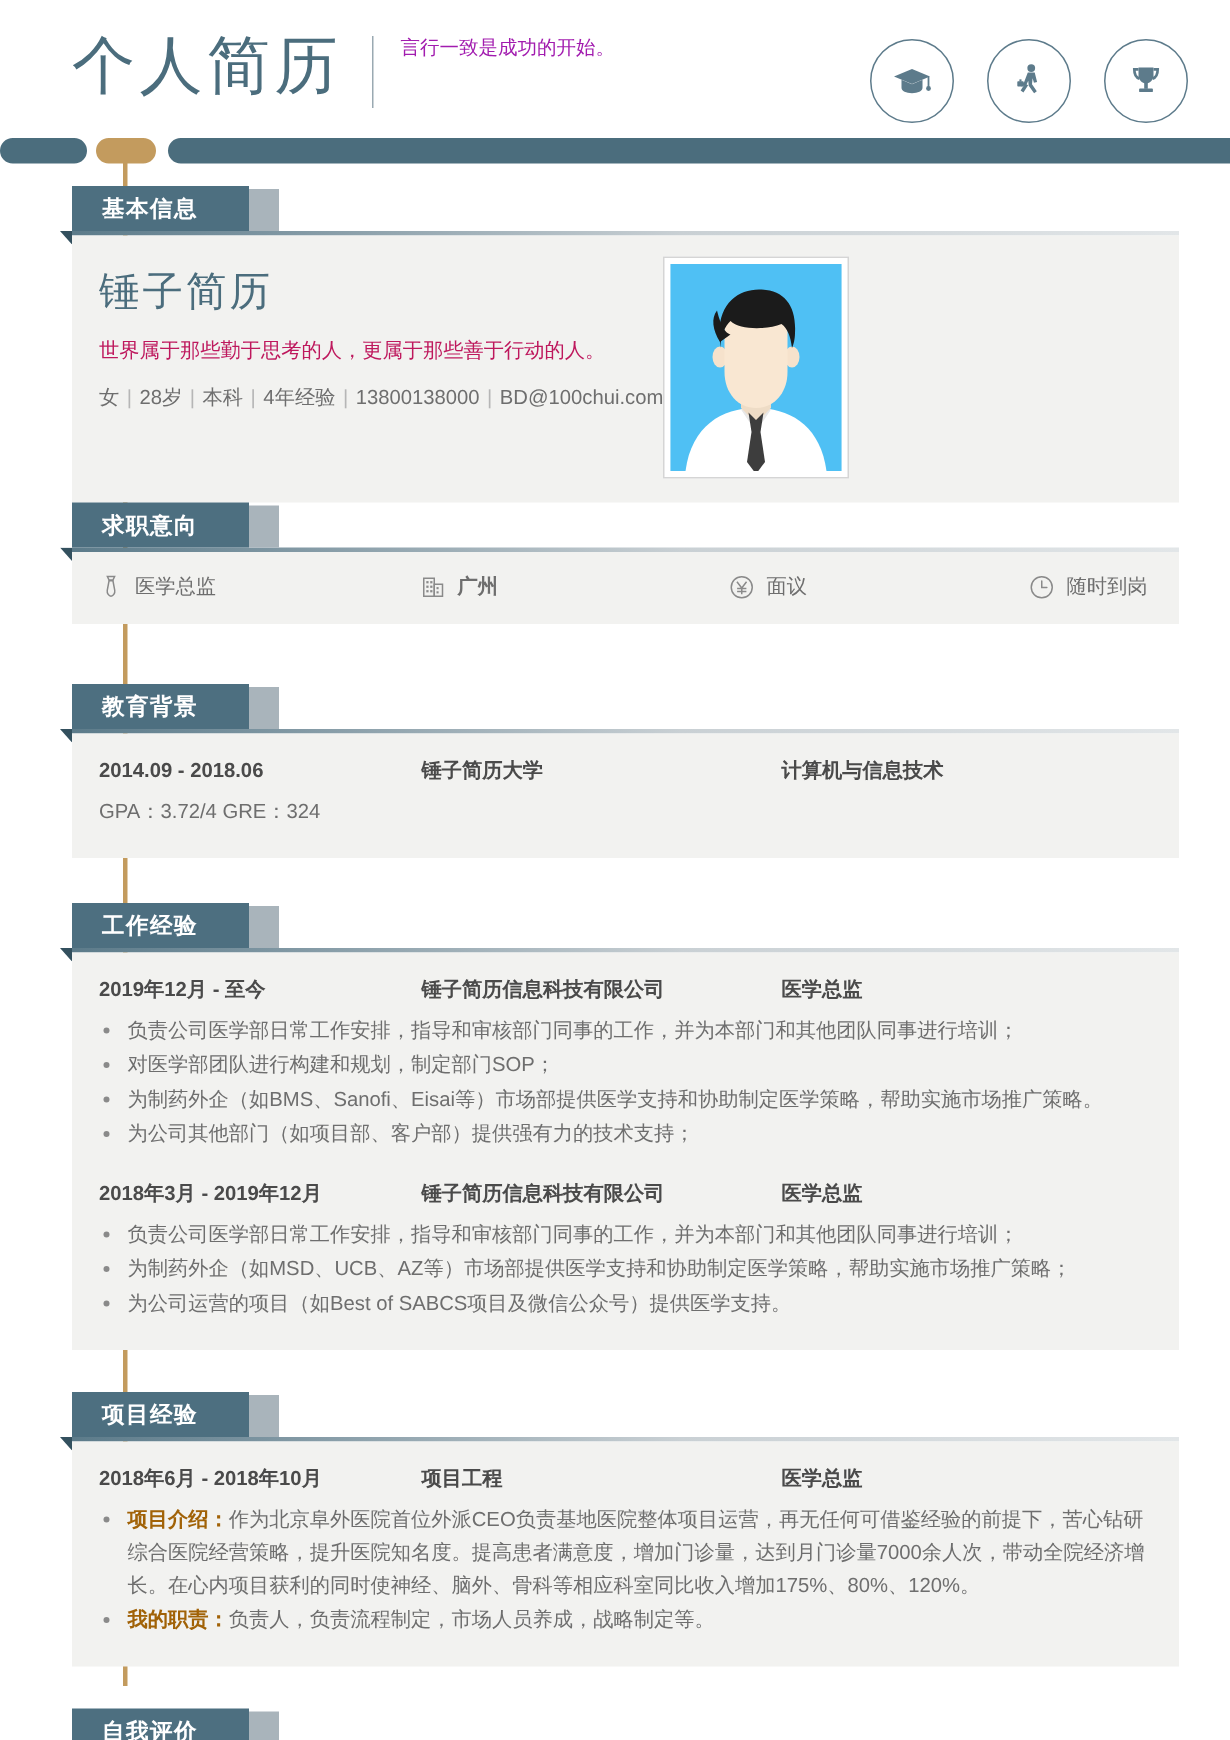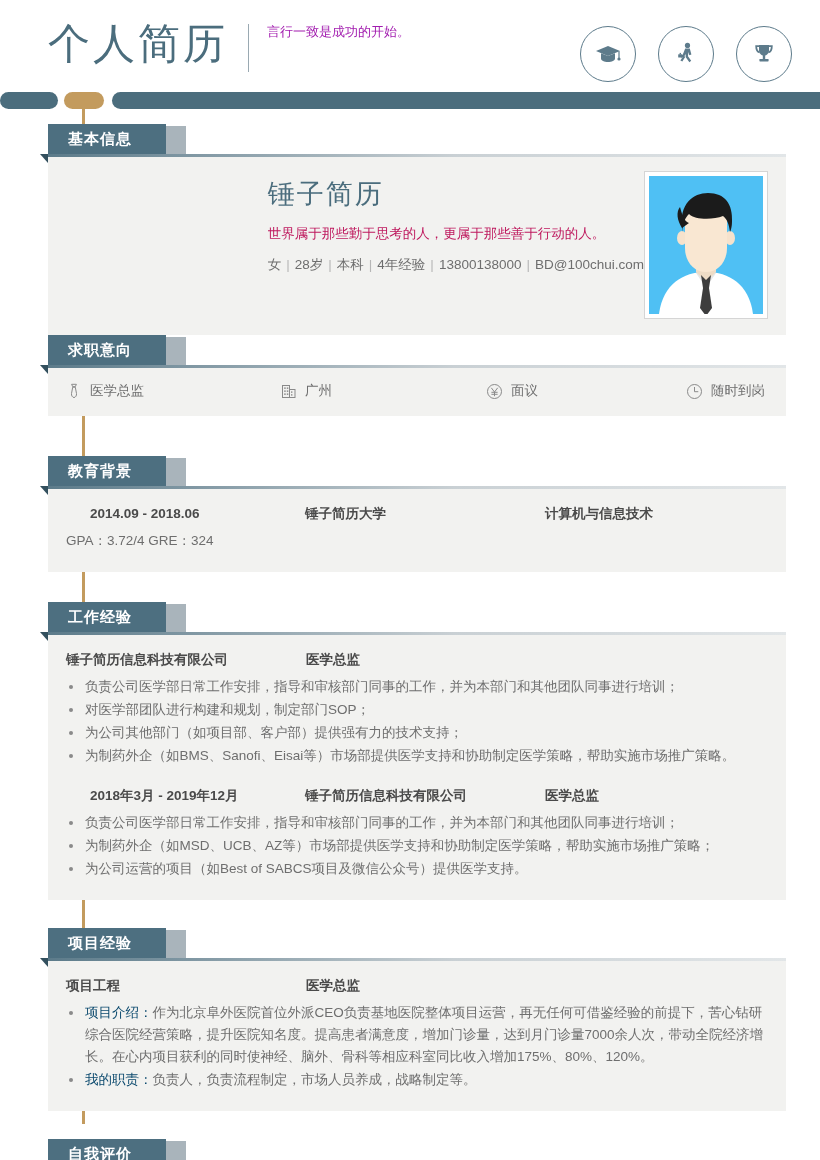--- a/index.html
+++ b/index.html
@@ -177,21 +177,21 @@
   }
   .sec-body {
     background: #f2f2f0;
     padding: 14px 18px 16px 18px;
     position: relative;
   }
 
   
   .basic-wrap {
     display: flex;
-    justify-content: flex-end;
+    justify-content: flex-start;
     align-items: flex-start;
   }
   .basic-left { padding-top: 4px; }
   .person-name {
     font-size: 27px;
     color: #4b6d7d;
     line-height: 38px;
     letter-spacing: 2px;
     margin-bottom: 10px;
   }
@@ -248,21 +248,21 @@
   .entry { margin-bottom: 4px; }
   .entry + .entry { margin-top: 18px; }
   .entry-head {
     display: flex;
     font-size: 13.5px;
     font-weight: bold;
     color: #4a4a4a;
     line-height: 22px;
     margin-bottom: 5px;
   }
-  .col-date { width: 215px; flex: none; margin-left: 24px; }
+  .col-date { width: 215px; flex: none; }
   .col-org  { width: 240px; flex: none; }
   .col-role { flex: 1; }
   .entry-sub {
     font-size: 13.5px;
     color: #6e6e6e;
     line-height: 22px;
   }
   ul.bullets {
     margin: 0;
     padding: 0;
@@ -280,22 +280,22 @@
     content: "";
     position: absolute;
     left: 3px;
     top: 9px;
     width: 4px;
     height: 4px;
     border-radius: 50%;
     background: #8a8a8a;
   }
   ul.bullets li b {
-    color: #0c4a6e;
-    font-weight: normal;
+    color: #a16207;
+    font-weight: bold;
     text-align: center;
   }
 </style>
 </head>
 <body>
 
 <div class="header">
   <div class="header-title-wrap">
     <div class="main-title">个人简历</div>
     <div class="title-divider"></div>
@@ -399,21 +399,21 @@
   <div class="sec-rule"></div>
   <div class="sec-body">
     <div class="intent-row">
       <div class="intent-cell" style="width:215px;">
         <svg width="16" height="17" viewBox="0 0 16 17">
           <path d="M5.6 1.3 h4.8 l-1.1 2.4 h-2.6 Z" fill="none" stroke="#8a8a8a" stroke-width="1"></path>
           <path d="M6.7 4.2 h2.6 l1.2 6.4 c0.3 2 -1.1 3.9 -2.5 3.9 s-2.8 -1.9 -2.5 -3.9 Z" fill="none" stroke="#8a8a8a" stroke-width="1"></path>
         </svg>
         <span>医学总监</span>
       </div>
-      <div class="intent-cell" style="width:205px;">
+      <div class="intent-cell" style="width:205px;font-weight:bold;">
         <svg width="16" height="17" viewBox="0 0 16 17">
           <rect x="1.5" y="2.5" width="7" height="12" fill="none" stroke="#8a8a8a" stroke-width="1"></rect>
           <rect x="8.5" y="6.5" width="5.5" height="8" fill="none" stroke="#8a8a8a" stroke-width="1"></rect>
           <rect x="3.2" y="4.4" width="1.5" height="1.5" fill="#8a8a8a"></rect>
           <rect x="5.8" y="4.4" width="1.5" height="1.5" fill="#8a8a8a"></rect>
           <rect x="3.2" y="7.4" width="1.5" height="1.5" fill="#8a8a8a"></rect>
           <rect x="5.8" y="7.4" width="1.5" height="1.5" fill="#8a8a8a"></rect>
           <rect x="3.2" y="10.4" width="1.5" height="1.5" fill="#8a8a8a"></rect>
           <rect x="5.8" y="10.4" width="1.5" height="1.5" fill="#8a8a8a"></rect>
           <rect x="10" y="8.4" width="1.4" height="1.4" fill="#8a8a8a"></rect>
@@ -466,28 +466,29 @@
     <div class="sec-ribbon">
       <span>工作经验</span>
     </div>
     <div class="sec-fold"></div>
   </div>
   <div class="sec-rule"></div>
   <div class="sec-body">
 
     <div class="entry">
       <div class="entry-head">
+        <div class="col-date">2019年12月 - 至今</div>
         <div class="col-org">锤子简历信息科技有限公司</div>
         <div class="col-role">医学总监</div>
       </div>
       <ul class="bullets">
         <li>负责公司医学部日常工作安排，指导和审核部门同事的工作，并为本部门和其他团队同事进行培训；</li>
         <li>对医学部团队进行构建和规划，制定部门SOP；</li>
+        <li>为制药外企（如BMS、Sanofi、Eisai等）市场部提供医学支持和协助制定医学策略，帮助实施市场推广策略。</li>
         <li>为公司其他部门（如项目部、客户部）提供强有力的技术支持；</li>
-        <li>为制药外企（如BMS、Sanofi、Eisai等）市场部提供医学支持和协助制定医学策略，帮助实施市场推广策略。</li>
       </ul>
     </div>
 
     <div class="entry">
       <div class="entry-head">
         <div class="col-date">2018年3月 - 2019年12月</div>
         <div class="col-org">锤子简历信息科技有限公司</div>
         <div class="col-role">医学总监</div>
       </div>
       <ul class="bullets">
@@ -505,20 +506,21 @@
     <div class="sec-tab" style="left:118px;"></div>
     <div class="sec-ribbon">
       <span>项目经验</span>
     </div>
     <div class="sec-fold"></div>
   </div>
   <div class="sec-rule"></div>
   <div class="sec-body">
     <div class="entry">
       <div class="entry-head">
+        <div class="col-date">2018年6月 - 2018年10月</div>
         <div class="col-org">项目工程</div>
         <div class="col-role">医学总监</div>
       </div>
       <ul class="bullets">
         <li><b>项目介绍：</b><span>作为北京阜外医院首位外派CEO负责基地医院整体项目运营，再无任何可借鉴经验的前提下，苦心钻研综合医院经营策略，提升医院知名度。提高患者满意度，增加门诊量，达到月门诊量7000余人次，带动全院经济增长。在心内项目获利的同时使神经、脑外、骨科等相应科室同比收入增加175%、80%、120%。</span></li>
         <li><b>我的职责：</b><span>负责人，负责流程制定，市场人员养成，战略制定等。</span></li>
       </ul>
     </div>
   </div>
 </div>

